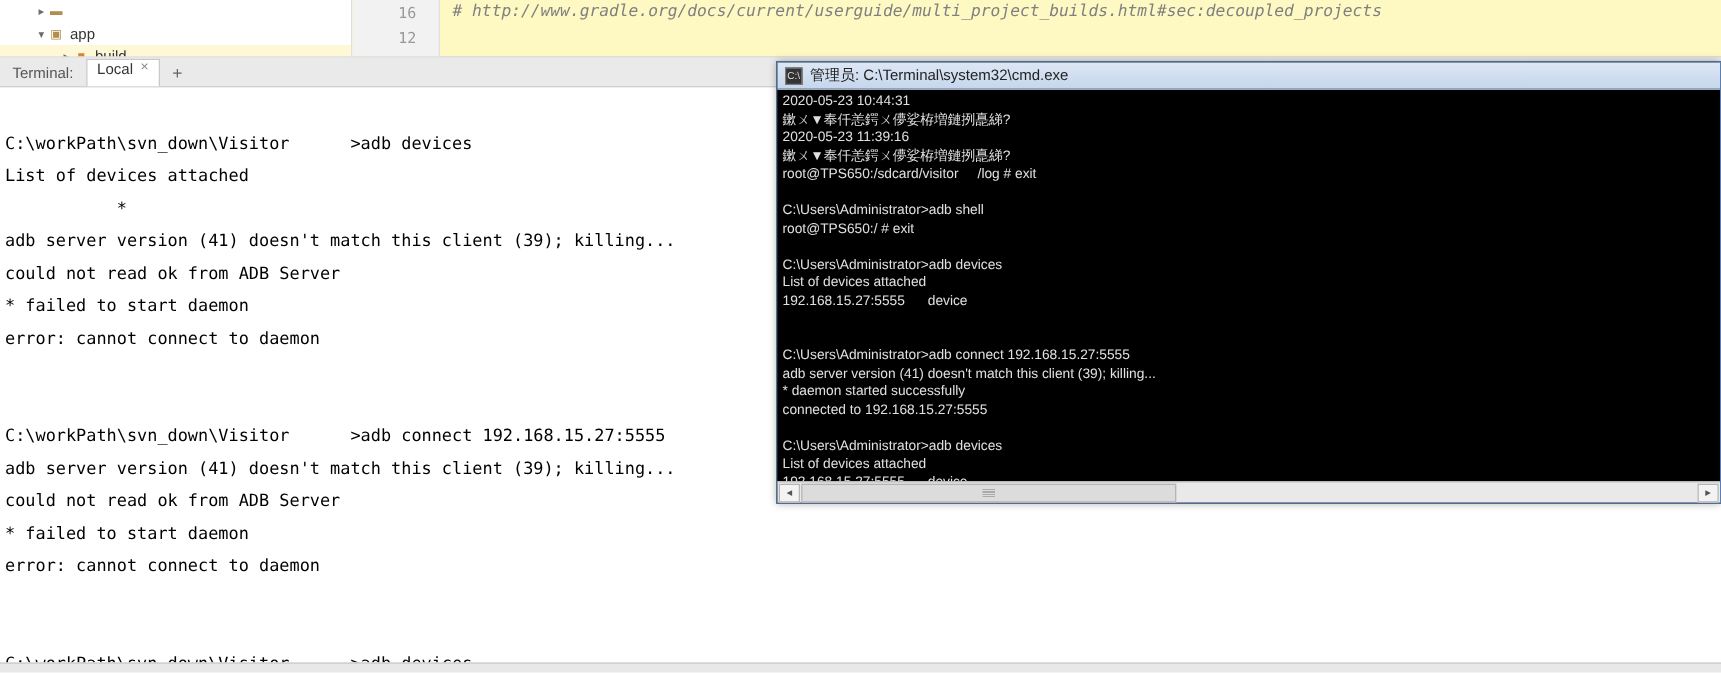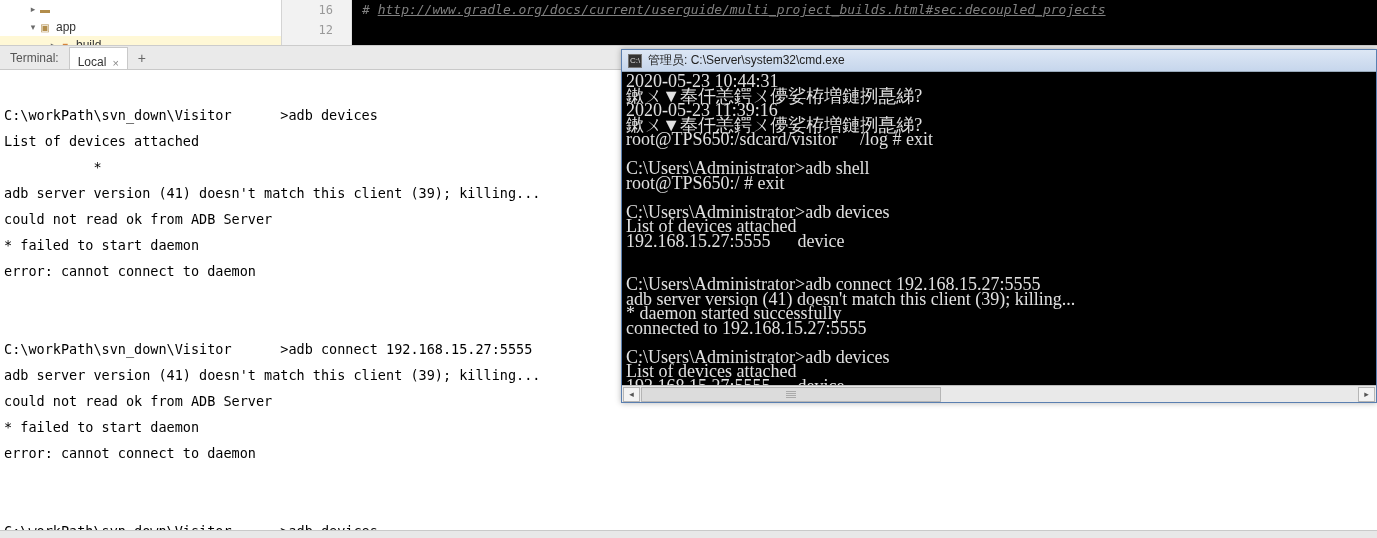--- a/index.html
+++ b/index.html
@@ -50,21 +50,21 @@
   align-items: center;
   justify-content: center;
   margin-right: 4px;
   font-size: 10px;
 }
 .folder-open { color: #b28d4b; }
 .folder-build { color: #d4833c; }
 
 .editor-area {
   flex: 1;
-  background: #000000;
+  background: #fef9c3;
   display: flex;
   justify-content: space-between;
 }
 .gutter {
   width: 70px;
   background: #f2f2f2;
   border-right: 1px solid #e0e0e0;
   color: #999;
   font-family: "Consolas", monospace;
   font-size: 12px;
@@ -74,39 +74,39 @@
 .gutter div { height: 20px; line-height: 20px; }
 .code-lines {
   flex: 1;
   font-family: "Consolas", monospace;
   font-size: 13px;
   font-style: italic;
   color: #808080;
   padding-left: 10px;
 }
 .code-lines div { height: 20px; line-height: 20px; white-space: pre; }
-.code-lines a { color: #808080; text-decoration: underline; }
+.code-lines a { color: #808080; }
 
 
 .tool-tabs {
   height: 24px;
   background: #eaeaea;
   border-bottom: 1px solid #c9c9c9;
   display: flex;
   align-items: center;
 }
 .tool-tabs .label {
   padding: 0 10px;
   color: #555;
   font-size: 12px;
   text-align: right;
 }
 .tool-tab {
   display: flex;
-  align-items: flex-end;
+  align-items: flex-start;
   height: 22px;
   padding: 0 8px;
   background: #fff;
   border: 1px solid #c9c9c9;
   border-bottom: none;
   margin-right: 4px;
   font-size: 12px;
   color: #333;
 }
 .tool-tab .close {
@@ -175,22 +175,22 @@
   display: inline-flex;
   align-items: center;
   justify-content: center;
   margin-right: 6px;
   border: 1px solid #777;
 }
 .cmd-body {
   flex: 1;
   background: #000;
   color: #e0e0e0;
-  font-family: Liberation Serif, serif;
-  font-size: 18px;
+  font-family: Liberation Sans, sans-serif;
+  font-size: 11px;
   line-height: 14.5px;
   padding: 2px 4px;
   white-space: pre;
   overflow: hidden;
 }
 .cmd-scrollbar {
   height: 17px;
   background: #e9e9e9;
   border-top: 1px solid #bdbdbd;
   display: flex;
@@ -263,21 +263,21 @@
   <div class="tool-add">+</div>
 </div>
 
 <div class="terminal-content" id="terminal"><div class="line">&nbsp;</div><div class="line">C:\workPath\svn_down\Visitor      &gt;adb devices</div><div class="line">List of devices attached</div><div class="line">           *</div><div class="line">adb server version (41) doesn't match this client (39); killing...</div><div class="line">could not read ok from ADB Server</div><div class="line">* failed to start daemon</div><div class="line">error: cannot connect to daemon</div><div class="line">&nbsp;</div><div class="line">&nbsp;</div><div class="line">C:\workPath\svn_down\Visitor      &gt;adb connect 192.168.15.27:5555</div><div class="line">adb server version (41) doesn't match this client (39); killing...</div><div class="line">could not read ok from ADB Server</div><div class="line">* failed to start daemon</div><div class="line">error: cannot connect to daemon</div><div class="line">&nbsp;</div><div class="line">&nbsp;</div><div class="line">C:\workPath\svn_down\Visitor      &gt;adb devices</div></div>
 
 <div class="bottom-strip"></div>
 
 <div class="cmd-window">
   <div class="cmd-titlebar">
     <span class="icon">C:\</span>
-    <span>管理员: C:\Server\system32\cmd.exe</span>
+    <span>管理员: C:\Terminal\system32\cmd.exe</span>
   </div>
   <div class="cmd-body" id="cmdbody"><div>2020-05-23 10:44:31</div><div>鏉ㄨ▼奉仟恙鍔ㄨ儚娑栫増鏈挒嗭綈?</div><div>2020-05-23 11:39:16</div><div>鏉ㄨ▼奉仟恙鍔ㄨ儚娑栫増鏈挒嗭綈?</div><div>root@TPS650:/sdcard/visitor     /log # exit</div><div>&nbsp;</div><div>C:\Users\Administrator&gt;adb shell</div><div>root@TPS650:/ # exit</div><div>&nbsp;</div><div>C:\Users\Administrator&gt;adb devices</div><div>List of devices attached</div><div>192.168.15.27:5555      device</div><div>&nbsp;</div><div>&nbsp;</div><div>C:\Users\Administrator&gt;adb connect 192.168.15.27:5555</div><div>adb server version (41) doesn't match this client (39); killing...</div><div>* daemon started successfully</div><div>connected to 192.168.15.27:5555</div><div>&nbsp;</div><div>C:\Users\Administrator&gt;adb devices</div><div>List of devices attached</div><div>192.168.15.27:5555      device</div></div>
   <div class="cmd-scrollbar">
     <div class="arrow">◂</div>
     <div class="track">
       <div class="thumb">
           <div class="grip"></div>
         </div>
     </div>
     <div class="arrow">▸</div>

